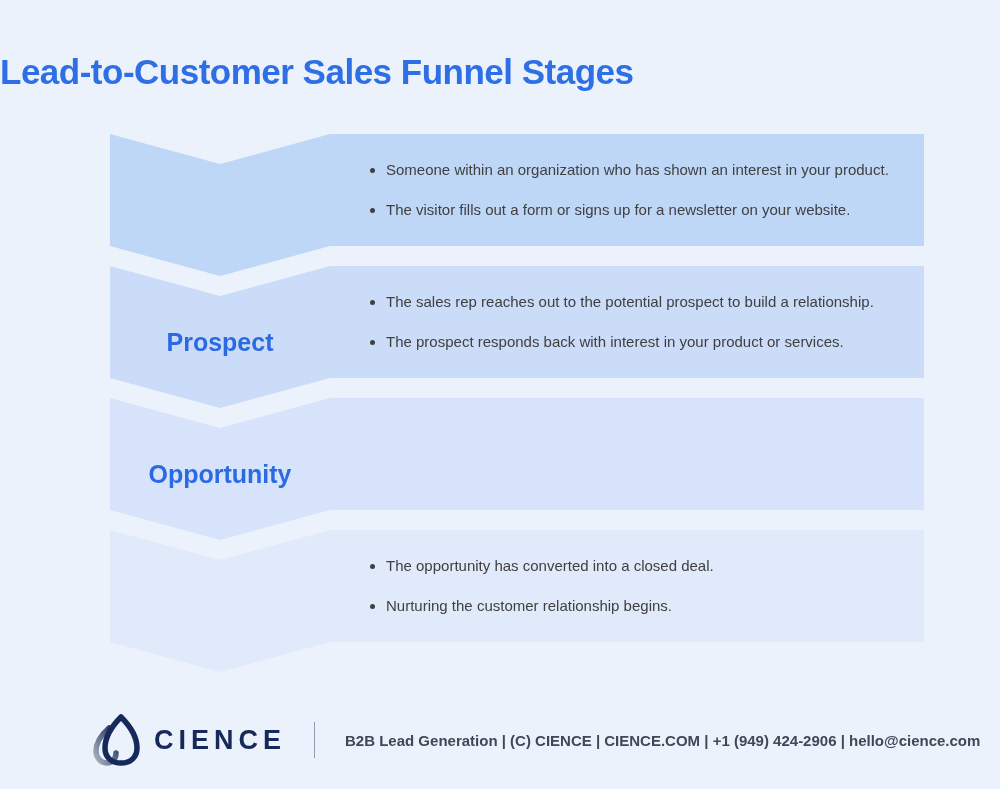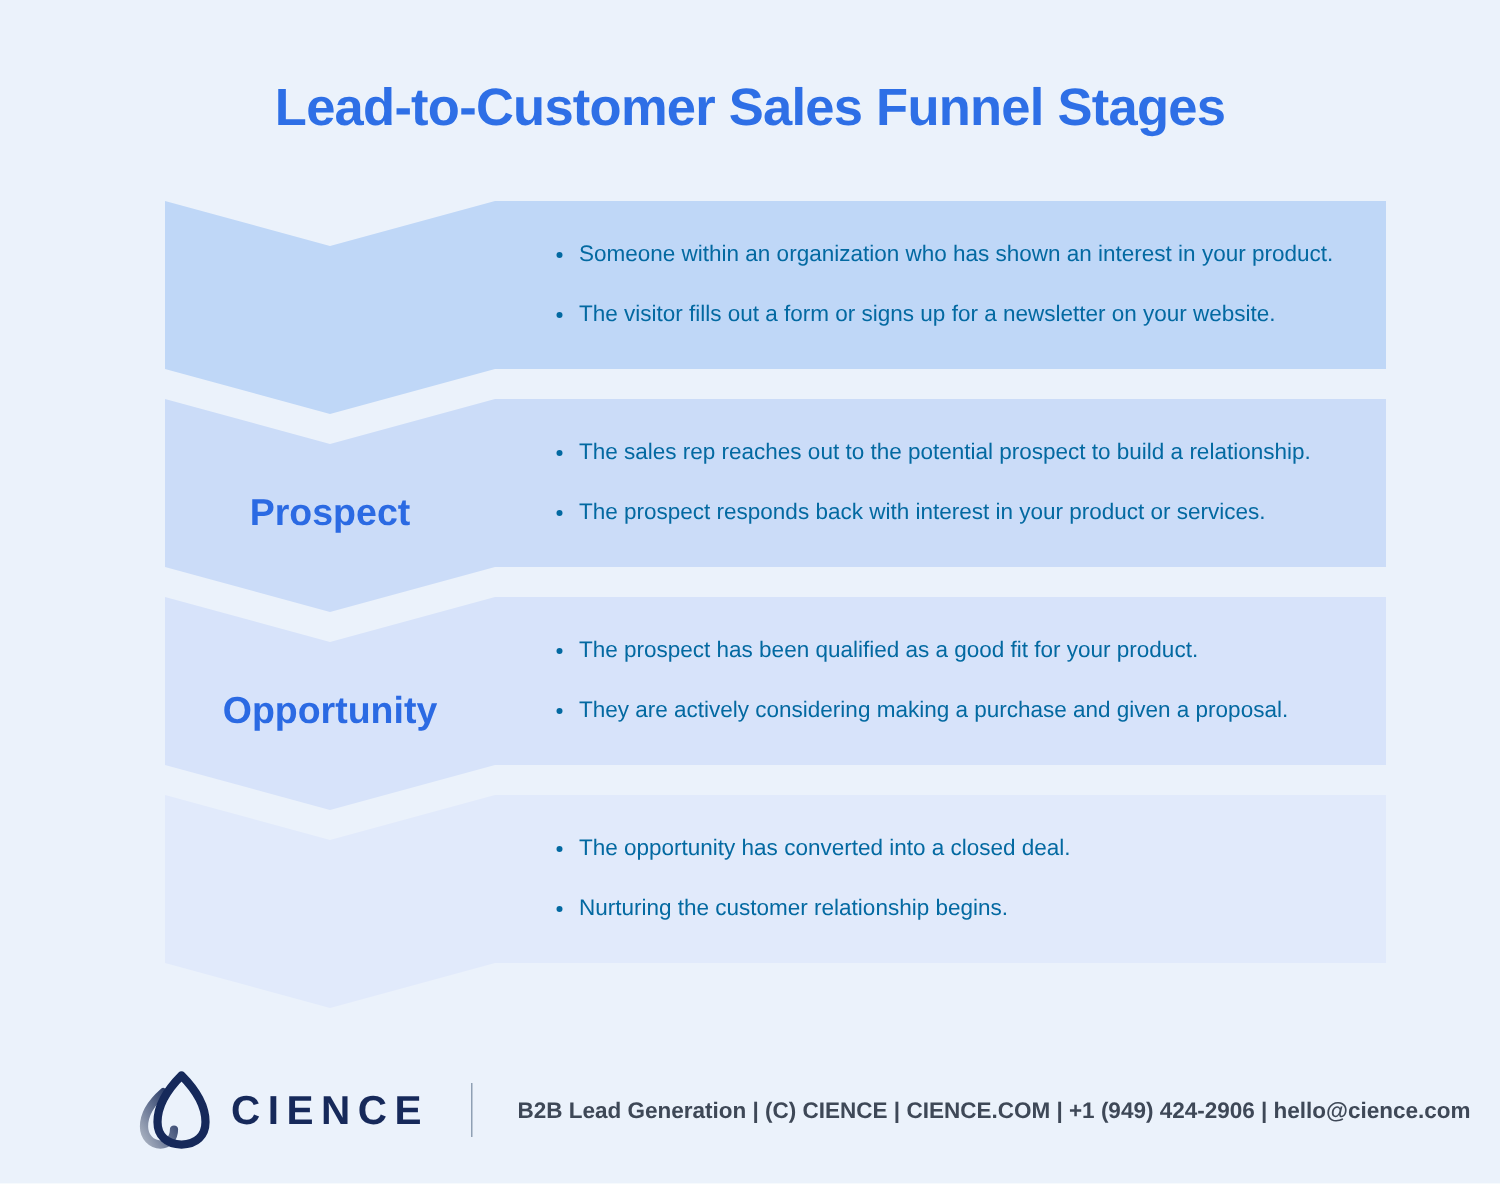--- a/index.html
+++ b/index.html
@@ -4,41 +4,41 @@
 <style>
   * { margin:0; padding:0; box-sizing:border-box; }
   html,body { background:#ffffff; }
   .canvas {
     position:relative; width:1000px; height:789px;
     background:#ebf2fb; overflow:hidden;
     font-family:"Liberation Sans", sans-serif;
   }
   .title {
     position:absolute; top:52px; left:0; width:100%;
-    text-align:center; font-size:35px; font-weight:700;
+    text-align:left; font-size:35px; font-weight:700;
     letter-spacing:-0.5px; color:#2e6fe6;
   }
   .stage-row { position:absolute; left:110px; width:814px; height:142px; }
   .stage-shape {
     position:absolute; inset:0;
     clip-path: polygon(0 0, 110px 30px, 220px 0, 814px 0, 814px 112px, 220px 112px, 110px 142px, 0 112px);
   }
   .stage-label {
     position:absolute; left:0; top:0; width:220px; height:142px;
     display:flex; align-items:center; justify-content:center;
     padding-top:10px;
     font-size:25px; font-weight:700; color:#2b6ae3;
   }
   .stage-bullets {
     position:absolute; left:250px; right:26px; top:0; height:112px;
     display:flex; flex-direction:column; justify-content:center;
   }
   .stage-bullets ul { list-style:disc; padding-left:26px; }
   .stage-bullets li {
-    font-size:15px; line-height:1.32; color:#0369a1; margin:20px 0;
+    font-size:15px; line-height:1.32; color:#404040; margin:20px 0;
   }
   .row-1 { top:134px; }
   .row-2 { top:266px; }
   .row-3 { top:398px; }
   .row-4 { top:530px; }
 
   .footer {
     position:absolute; left:88px; top:708px; right:60px; height:64px;
     display:flex; align-items:center;
   }
@@ -76,26 +76,20 @@
       <ul>
         <li>The sales rep reaches out to the potential prospect to build a relationship.</li>
         <li>The prospect responds back with interest in your product or services.</li>
       </ul>
     </div>
   </div>
 
   <div class="stage-row row-3">
     <div class="stage-shape" style="background: rgb(215, 227, 250);"></div>
     <div class="stage-label">Opportunity</div>
-    <div class="stage-bullets">
-      <ul>
-        <li>The prospect has been qualified as a good fit for your product.</li>
-        <li>They are actively considering making a purchase and given a proposal.</li>
-      </ul>
-    </div>
   </div>
 
   <div class="stage-row row-4">
     <div class="stage-shape" style="background: rgb(225, 234, 251);"></div>
     <div class="stage-bullets">
       <ul>
         <li>The opportunity has converted into a closed deal.</li>
         <li>Nurturing the customer relationship begins.</li>
       </ul>
     </div>

